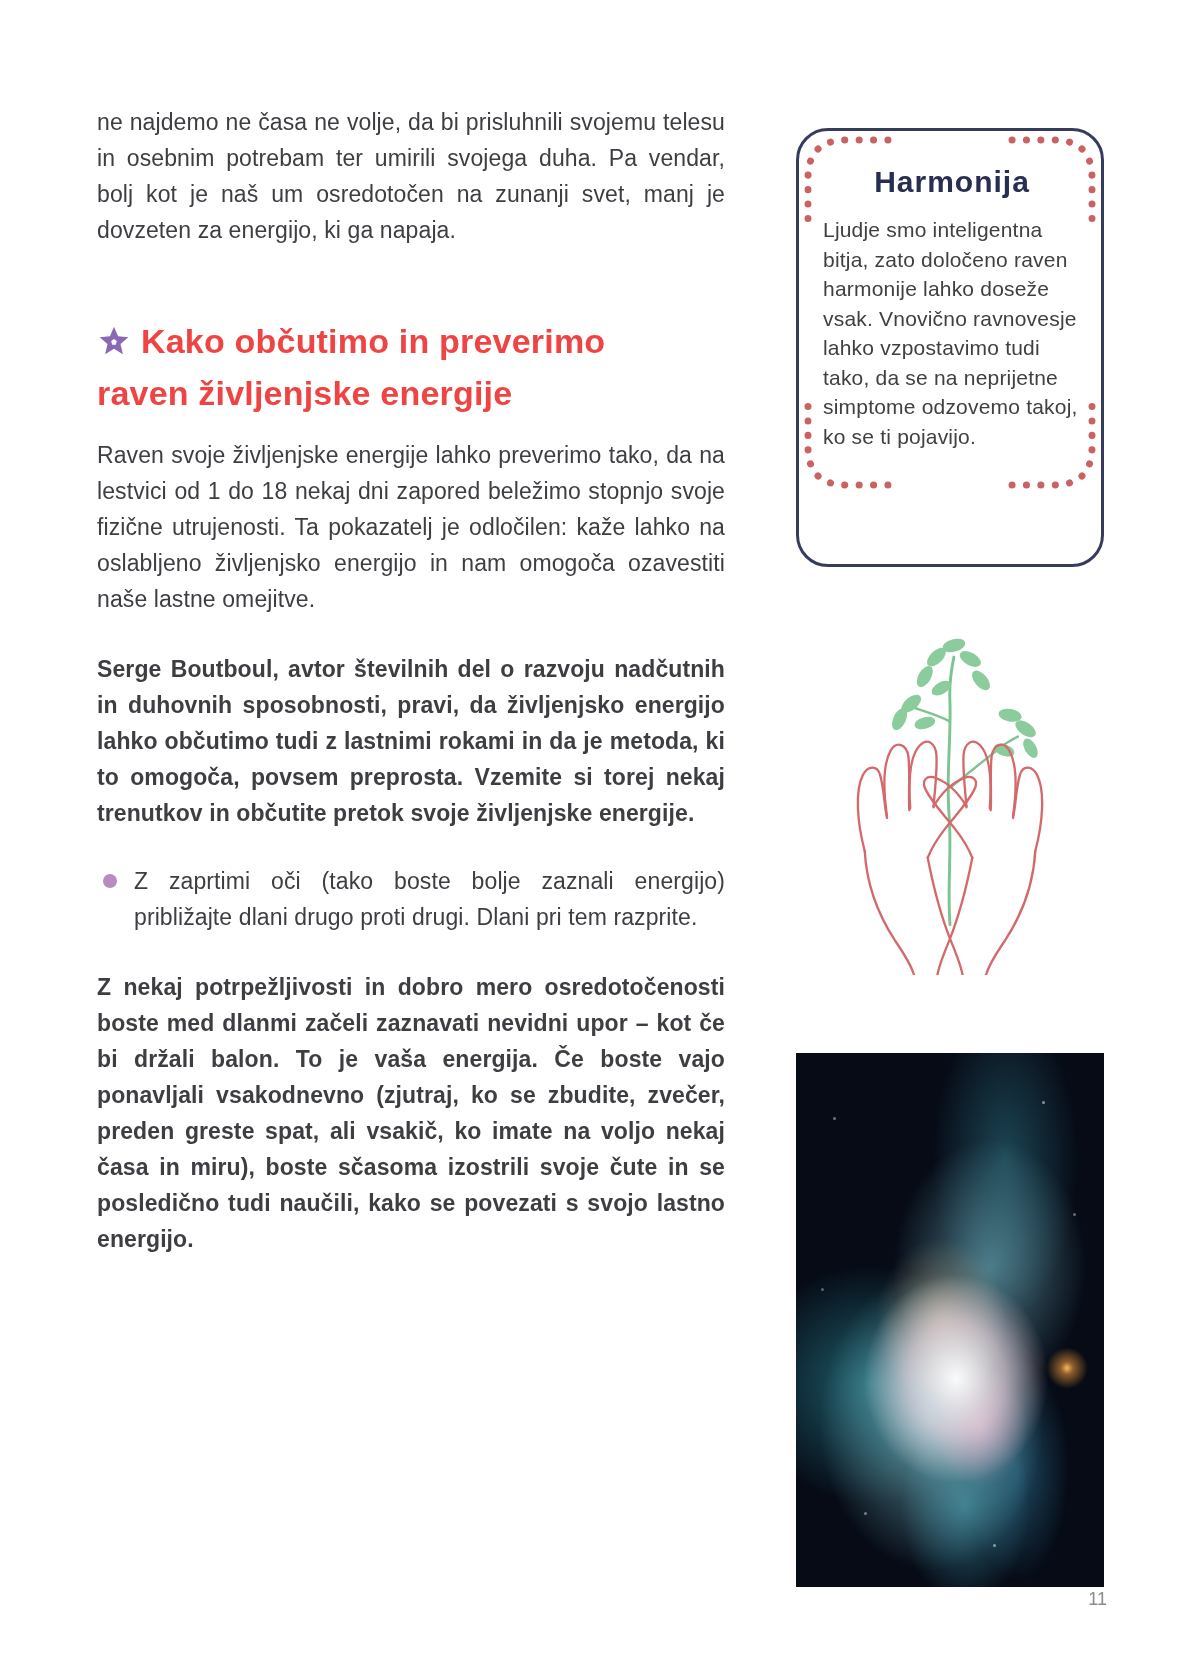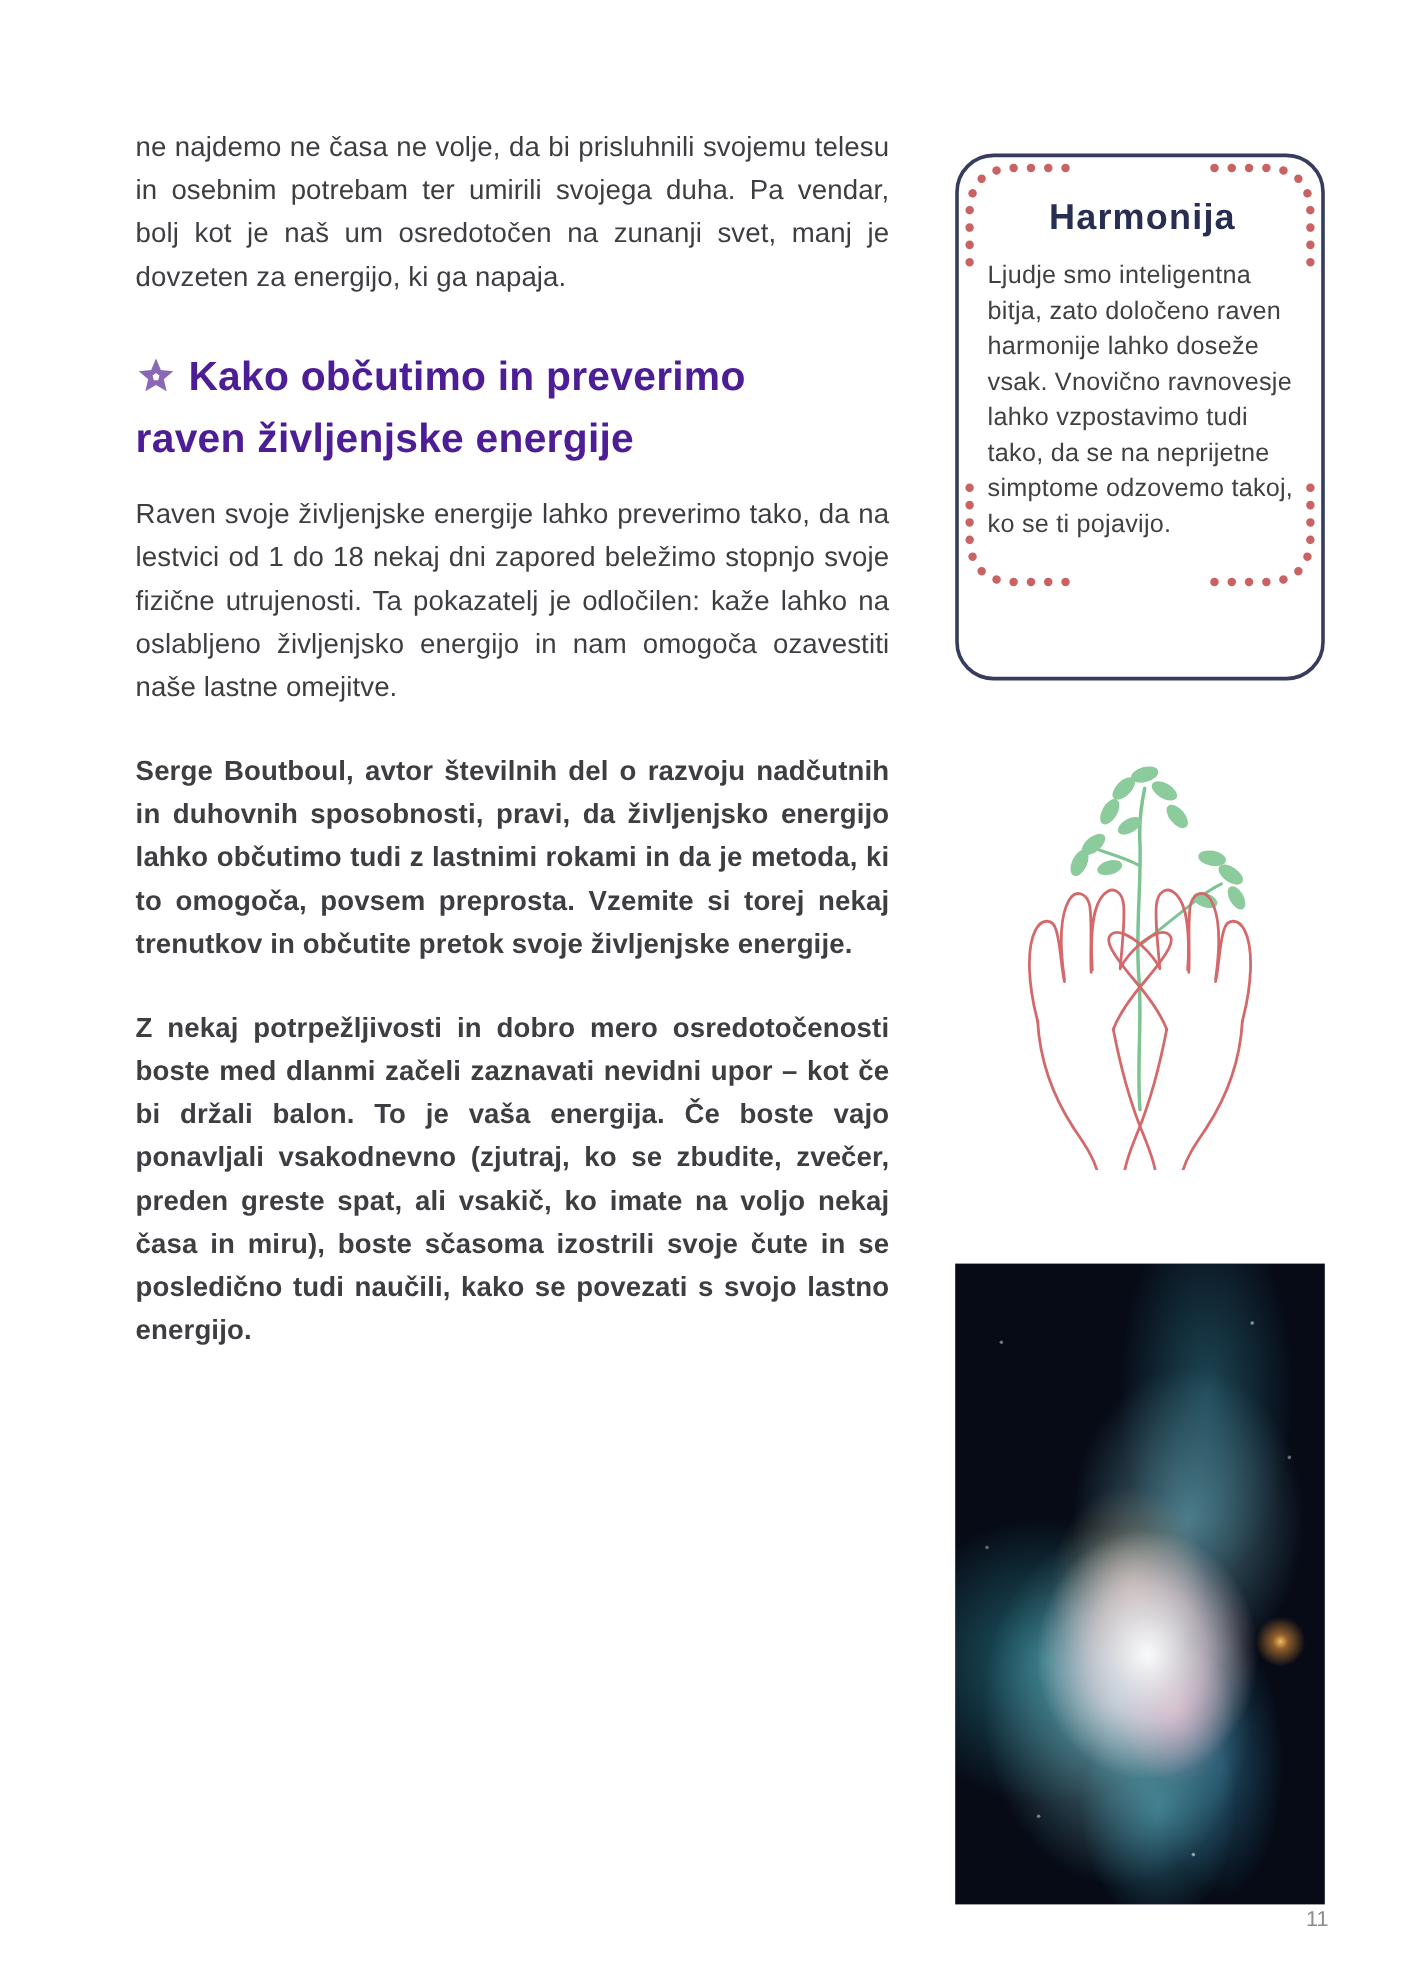--- a/index.html
+++ b/index.html
@@ -1,27 +1,27 @@
 <!DOCTYPE html>
 <html><head>
 <meta charset="utf-8">
 <style>
   html,body{margin:0;padding:0;background:#ffffff;}
   .page{
     position:relative;width:1184px;height:1656px;background:#ffffff;
     font-family:"Liberation Sans",sans-serif;overflow:hidden;
   }
-  .main-col{position:absolute;left:113px;top:104px;width:628px;}
+  .main-col{position:absolute;left:97px;top:104px;width:628px;}
   .body-text{
     font-size:23px;line-height:36px;color:#3d3e42;
     text-align:justify;margin:0;letter-spacing:0.1px;
   }
   .heading{
-    margin:43px 0 20px 0;font-size:34px;line-height:47px;
-    color:#4c1d95;font-weight:700;max-width:585px;letter-spacing:0.2px;
+    margin:70px 0 20px 0;font-size:34px;line-height:47px;
+    color:#ef4444;font-weight:700;max-width:585px;letter-spacing:0.2px;
   }
   .heading .star{display:inline-block;vertical-align:-5px;margin-right:10px;}
   .para{margin-top:34px;font-weight:bold;}
   .bullet-row{display:flex;gap:17px;margin-top:32px;padding-left:6px;}
   .bullet-row .dot{
     flex:none;width:14px;height:14px;border-radius:50%;
     background:#b78bc0;margin-top:11px;
   }
   .bullet-row p{flex:1;}
   .side-col{position:absolute;left:796px;top:128px;width:308px;}
@@ -79,20 +79,24 @@
     <p class="body-text">ne najdemo ne časa ne volje, da bi prisluhnili svojemu telesu in osebnim potrebam ter umirili svojega duha. Pa vendar, bolj kot je naš um osredotočen na zunanji svet, manj je dovzeten za energijo, ki ga napaja.</p>
 
     <h1 class="heading"><span class="star"><svg width="34" height="34" viewBox="0 0 36 36">
             <path fill="#8a68b5" fill-rule="evenodd" d="M18,3 L22.3,13.1 L33.2,14.1 L24.9,21.3 L27.4,31.9 L18,26.3 L8.6,31.9 L11.1,21.3 L2.8,14.1 L13.7,13.1 Z M18,15.8 L21,18 L19.9,22 L16.1,22 L15,18 Z"></path>
           </svg></span><span>Kako občutimo in preverimo raven življenjske energije</span></h1>
 
     <p class="body-text">Raven svoje življenjske energije lahko preverimo tako, da na lestvici od 1 do 18 nekaj dni zapored beležimo stopnjo svoje fizične utrujenosti. Ta pokazatelj je odločilen: kaže lahko na oslabljeno življenjsko energijo in nam omogoča ozavestiti naše lastne omejitve.</p>
 
     <p class="body-text para">Serge Boutboul, avtor številnih del o razvoju nadčutnih in duhovnih sposobnosti, pravi, da življenjsko energijo lahko občutimo tudi z lastnimi rokami in da je metoda, ki to omogoča, povsem preprosta. Vzemite si torej nekaj trenutkov in občutite pretok svoje življenjske energije.</p>
 
+    <div class="bullet-row">
+      <span class="dot"></span>
+      <p class="body-text">Z zaprtimi oči (tako boste bolje zaznali energijo) približajte dlani drugo proti drugi. Dlani pri tem razprite.</p>
+    </div>
 
 
     <p class="body-text para">Z nekaj potrpežljivosti in dobro mero osredotočenosti boste med dlanmi začeli zaznavati nevidni upor – kot če bi držali balon. To je vaša energija. Če boste vajo ponavljali vsakodnevno (zjutraj, ko se zbudite, zvečer, preden greste spat, ali vsakič, ko imate na voljo nekaj časa in miru), boste sčasoma izostrili svoje čute in se posledično tudi naučili, kako se povezati s svojo lastno energijo.</p>
 
   </div>
 
   <aside class="side-col">
 
     <div class="harmony-box">
       <svg class="corner-dots" viewBox="0 0 308 369">

